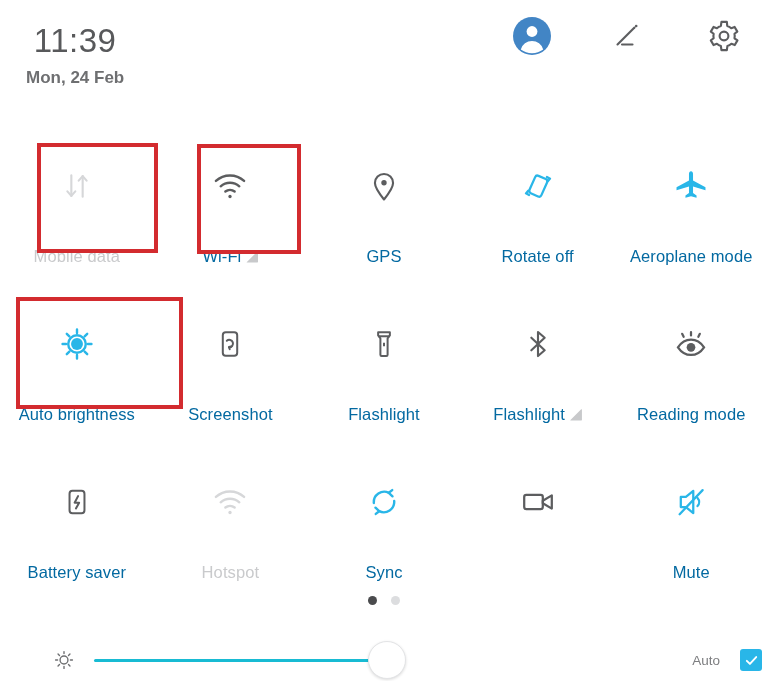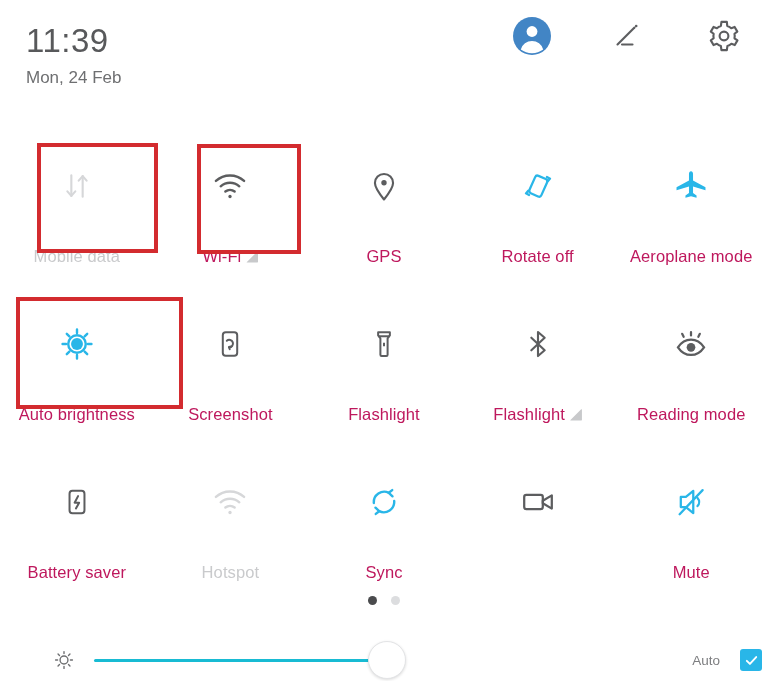--- a/index.html
+++ b/index.html
@@ -2,32 +2,32 @@
 <html><head>
 <meta charset="utf-8">
 <style>
   * { box-sizing: border-box; margin: 0; padding: 0; }
   html, body {
     width: 768px; height: 681px;
     background: #ffffff;
     font-family: "Liberation Sans", sans-serif;
     overflow: hidden;
   }
-  .panel { position: relative; width: 768px; height: 681px; background: #fff; }
+  .panel { position: relative; width: 768px; height: 681px; background: #fff; text-align: center; }
 
   
   .header { position: absolute; left: 0; top: 0; width: 768px; height: 120px; }
   .clock-block { position: absolute; left: 26px; top: 22px; }
   .clock-time {
     font-size: 33px; color: #58595b; letter-spacing: 0.5px;
     line-height: 38px; font-weight: 400;
   }
   .clock-date {
     font-size: 17px; color: #6e6f71; line-height: 24px;
-    margin-top: 6px; font-weight: 400;
+    margin-top: 6px; font-weight: 700;
   }
   .header-icons {
     position: absolute; right: 22px; top: 14px;
     display: flex; align-items: center; gap: 52px;
   }
   .hdr-ico { width: 44px; height: 44px; display: flex; align-items: center; justify-content: center; }
 
   
   .grid {
     position: absolute; left: 0; top: 136px;
@@ -45,21 +45,21 @@
   .tile-icon {
     height: 56px; width: 56px;
     display: flex; align-items: center; justify-content: center;
   }
   .tile-label-row {
     position: absolute; bottom: 28px; left: 0; right: 0;
     display: flex; align-items: center; justify-content: center; gap: 5px;
     padding: 0 4px;
   }
   .tile-label {
-    font-size: 16.5px; color: #be185d; white-space: nowrap; letter-spacing: 0.1px;
+    font-size: 16.5px; color: #0369a1; white-space: nowrap; letter-spacing: 0.1px;
   }
   .tile.off .tile-label { color: #c9cacc; }
   .expand-tri {
     width: 12px; height: 12px; flex: 0 0 12px;
     background: #c8c9cb;
     clip-path: polygon(100% 0, 100% 100%, 0 100%);
     border-radius: 1px;
   }
 
   

